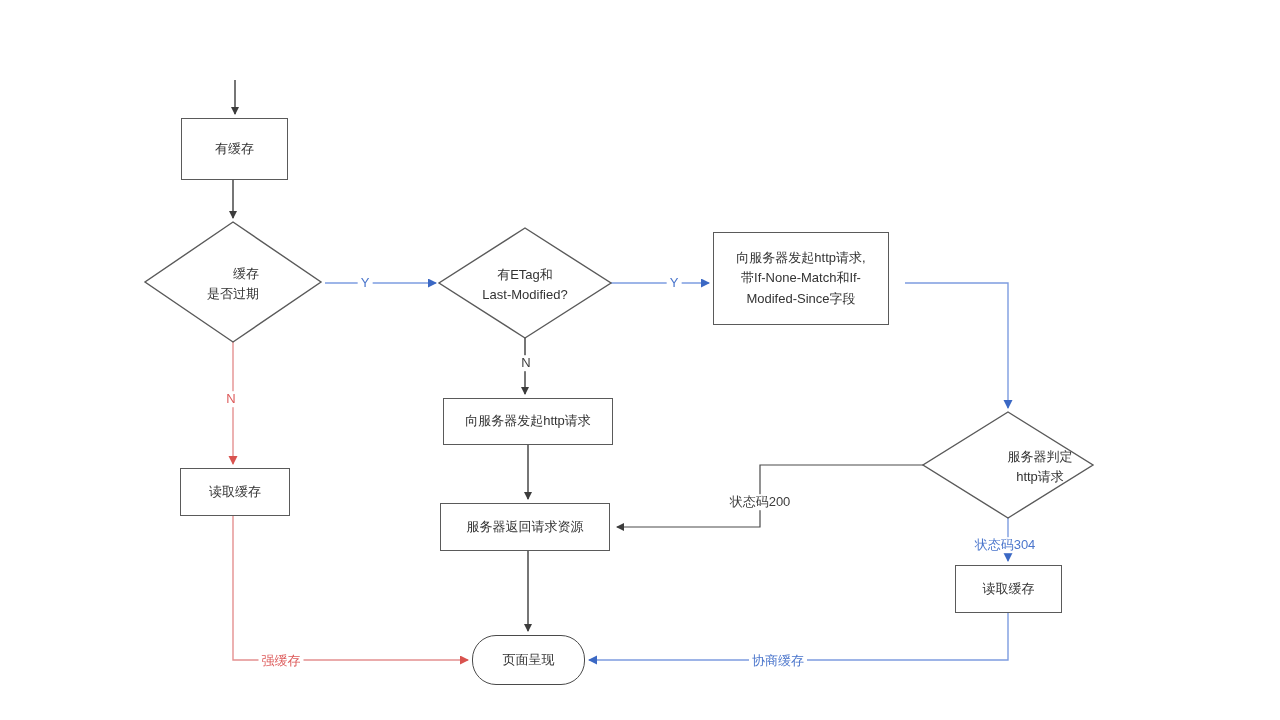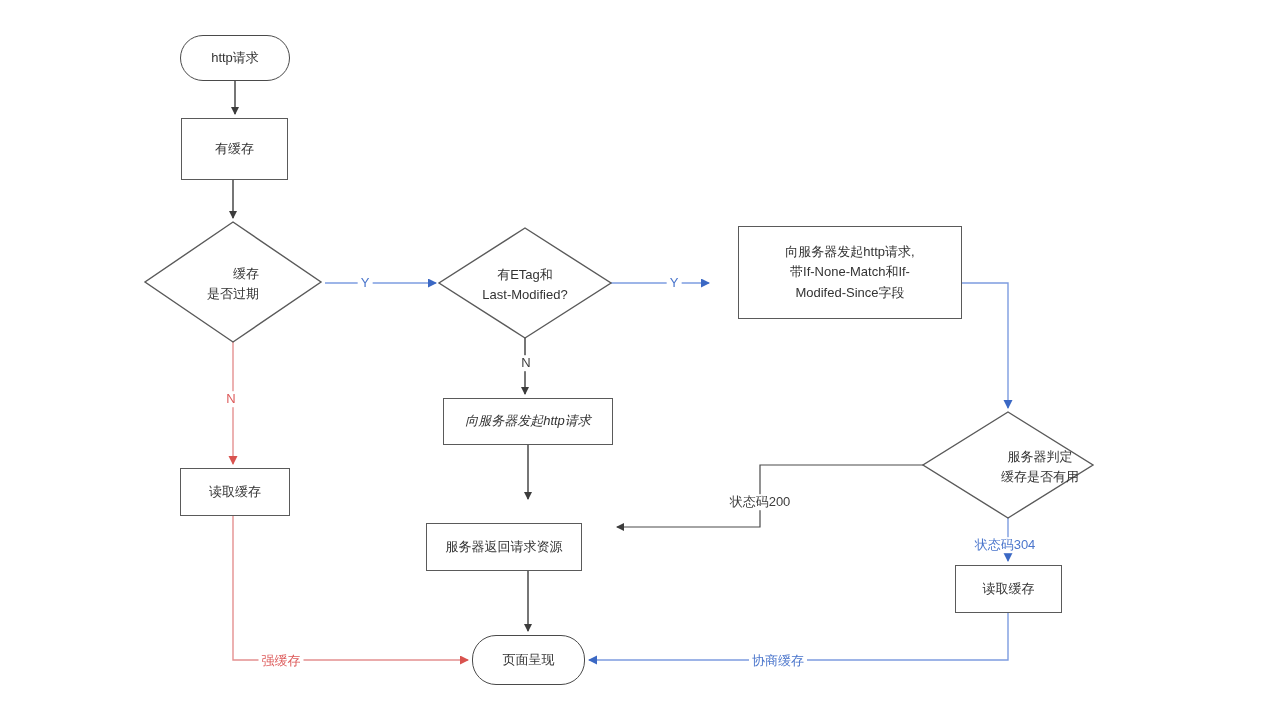--- a/index.html
+++ b/index.html
@@ -59,54 +59,51 @@
     <path d="M1008 613 L1008 660 L589 660" stroke="#7d9ce0" stroke-width="1.4" fill="none" marker-end="url(#arrBlue)"></path>
 
     <path d="M233 342 L233 464" stroke="#e49090" stroke-width="1.4" fill="none" marker-end="url(#arrRed)"></path>
     <path d="M233 516 L233 660 L468 660" stroke="#e49090" stroke-width="1.4" fill="none" marker-end="url(#arrRed)"></path>
 
     <polygon points="233,222 321,282 233,342 145,282" fill="#ffffff" stroke="#5a5a5a" stroke-width="1.4"></polygon>
     <polygon points="525,228 611,283 525,338 439,283" fill="#ffffff" stroke="#5a5a5a" stroke-width="1.4"></polygon>
     <polygon points="1008,412 1093,465 1008,518 923,465" fill="#ffffff" stroke="#5a5a5a" stroke-width="1.4"></polygon>
   </svg>
 
-  <div class="node pill" style="left:180px;top:35px;width:110px;height:46px;">
-    <span>http请求</span>
-  </div>
 
   <div class="node" style="left:181px;top:118px;width:107px;height:62px;">
     <span>有缓存</span>
   </div>
 
   <div class="diamond-text" style="left:233px;top:283px;align-items:flex-end;">
     <span>缓存</span>
     <span>是否过期</span>
   </div>
 
   <div class="diamond-text" style="left:525px;top:284px;">
     <span>有ETag和</span>
     <span>Last-Modified?</span>
   </div>
 
-  <div class="node" style="left:713px;top:226px;width:224px;height:93px;margin-left:25px;">
+  <div class="node" style="left:713px;top:232px;width:176px;height:93px;">
     <span>向服务器发起http请求,</span>
     <span>带If-None-Match和If-</span>
     <span>Modifed-Since字段</span>
   </div>
 
   <div class="diamond-text" style="left:1040px;top:466px;">
     <span>服务器判定</span>
-    <span>缓存是否有用</span>
+    <span>http请求</span>
   </div>
 
-  <div class="node" style="left:443px;top:398px;width:170px;height:47px;font-style:italic;">
+  <div class="node" style="left:443px;top:398px;width:170px;height:47px;">
     <span>向服务器发起http请求</span>
   </div>
 
-  <div class="node" style="left:426px;top:503px;width:156px;height:48px;margin-top:20px;">
+  <div class="node" style="left:440px;top:503px;width:170px;height:48px;">
     <span>服务器返回请求资源</span>
   </div>
 
   <div class="node" style="left:180px;top:468px;width:110px;height:48px;">
     <span>读取缓存</span>
   </div>
 
   <div class="node" style="left:955px;top:565px;width:107px;height:48px;">
     <span>读取缓存</span>
   </div>

